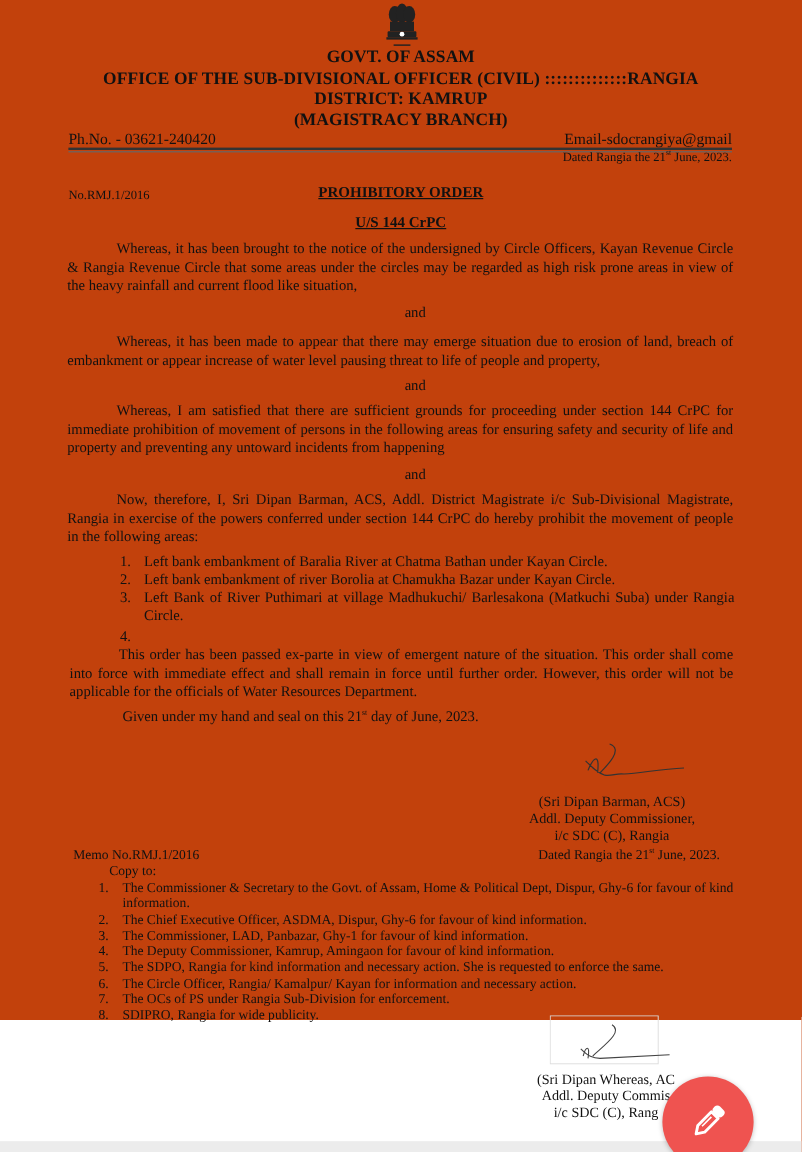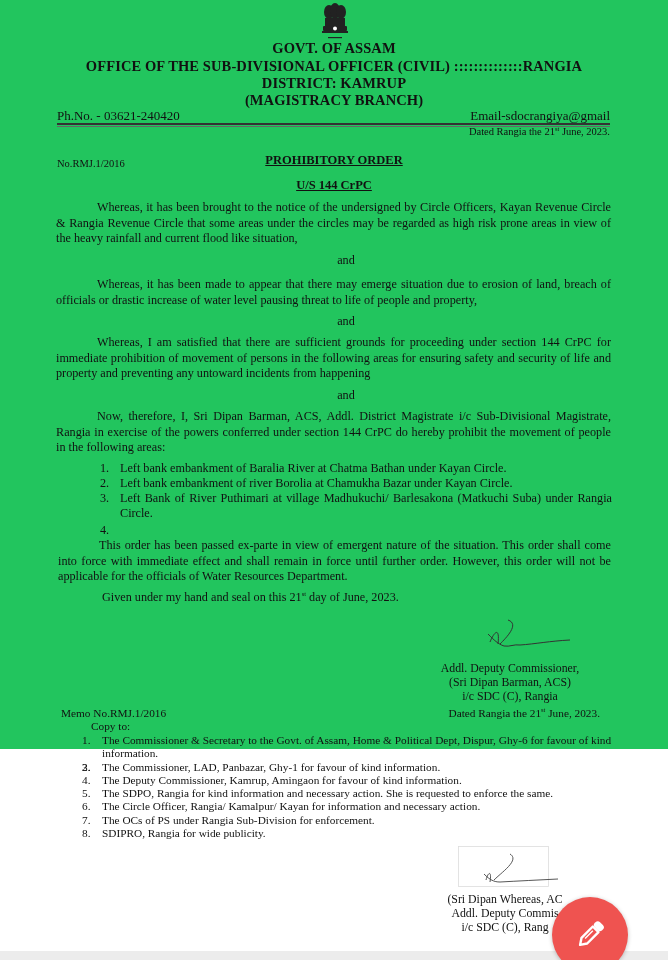--- a/index.html
+++ b/index.html
@@ -1,21 +1,21 @@
 <!DOCTYPE html>
 <html><head>
 <meta charset="utf-8">
 <style>
   html, body { margin: 0; padding: 0; }
   body {
     width: 668px; height: 960px; overflow: hidden; position: relative;
     background: #ffffff; color: #111;
     font-family: "Liberation Serif", "DejaVu Serif", serif;
   }
-  .page { position: absolute; left: 0; top: 0; width: 668px; height: 749px; background: #22c55e; }
+  .page { position: absolute; left: 0; top: 0; width: 668px; height: 850px; background: #c2410c; }
   .abs { position: absolute; }
   .emblem { left: 317px; top: 2px; width: 36px; height: 44px; }
   .hdr { left: 0; width: 668px; text-align: center; font-weight: bold; font-size: 14.5px; line-height: 17px; letter-spacing: 0.1px; }
   .hdr1 { top: 40px; }
   .hdr2 { top: 58px; }
   .hdr3 { top: 75px; }
   .hdr4 { top: 92px; }
   .ph { left: 57px; top: 108px; font-size: 13px; }
   .email { right: 58px; top: 108px; font-size: 13px; }
   .rule1 { left: 57px; width: 553px; top: 123px; height: 1.5px; background: #333; }
@@ -74,52 +74,52 @@
   <div class="abs rule1"></div>
   <div class="abs rule2"></div>
   <div class="abs refno">No.RMJ.1/2016</div>
   <div class="abs refdate"><span>Dated Rangia the 21</span><sup>st</sup><span> June, 2023.</span></div>
 
   <div class="abs title t1">PROHIBITORY ORDER</div>
   <div class="abs title t2">U/S 144 CrPC</div>
 
   <div class="abs para" style="top:200px">Whereas, it has been brought to the notice of the undersigned by Circle Officers, Kayan Revenue Circle &amp; Rangia Revenue Circle that some areas under the circles may be regarded as high risk prone areas in view of the heavy rainfall and current flood like situation,</div>
   <div class="abs and" style="top:253px">and</div>
-  <div class="abs para" style="top:277px">Whereas, it has been made to appear that there may emerge situation due to erosion of land, breach of officials or drastic increase of water level pausing threat to life of people and property,</div>
+  <div class="abs para" style="top:277px">Whereas, it has been made to appear that there may emerge situation due to erosion of land, breach of embankment or appear increase of water level pausing threat to life of people and property,</div>
   <div class="abs and" style="top:314px">and</div>
   <div class="abs para" style="top:335px">Whereas, I am satisfied that there are sufficient grounds for proceeding under section 144 CrPC for immediate prohibition of movement of persons in the following areas for ensuring safety and security of life and property and preventing any untoward incidents from happening</div>
   <div class="abs and" style="top:388px">and</div>
   <div class="abs para" style="top:409px">Now, therefore, I, Sri Dipan Barman, ACS, Addl. District Magistrate i/c Sub-Divisional Magistrate, Rangia in exercise of the powers conferred under section 144 CrPC do hereby prohibit the movement of people in the following areas:</div>
 
   <ul class="abs olist" style="top:461px">
     <li><span class="num">1.</span><span>Left bank embankment of Baralia River at Chatma Bathan under Kayan Circle.</span></li>
     <li><span class="num">2.</span><span>Left bank embankment of river Borolia at Chamukha Bazar under Kayan Circle.</span></li>
     <li><span class="num">3.</span><span>Left Bank of River Puthimari at village Madhukuchi/ Barlesakona (Matkuchi Suba) under Rangia Circle.</span></li>
     <li style="margin-top:2px"><span class="num">4.</span></li>
   </ul>
 
   <div class="abs para" style="top:538px; left:58px; width:553px;">This order has been passed ex-parte in view of emergent nature of the situation. This order shall come into force with immediate effect and shall remain in force until further order. However, this order will not be applicable for the officials of Water Resources Department.</div>
   <div class="abs given"><span>Given under my hand and seal on this 21</span><sup>st</sup><span> day of June, 2023.</span></div>
 
   <svg class="abs" style="left:480px; top:614px; width:100px; height:40px" viewBox="0 0 100 40">
     <path d="M10 28 C 14 18, 20 12, 18 30 M 8 20 C 14 26, 18 30, 24 32 C 30 33, 34 30, 40 31 C 55 30, 70 27, 90 26 M 28 6 C 40 10, 26 24, 20 30" fill="none" stroke="#333" stroke-width="1"></path>
   </svg>
   <div class="abs sig" style="left:410px; width:200px; top:661px">
+    <div>(Sri Dipan Barman, ACS)</div>
     <div>Addl. Deputy Commissioner,</div>
-    <div>(Sri Dipan Barman, ACS)</div>
     <div>i/c SDC (C), Rangia</div>
   </div>
 
   <div class="abs memo">Memo No.RMJ.1/2016</div>
   <div class="abs memodate"><span>Dated Rangia the 21</span><sup>st</sup><span> June, 2023.</span></div>
   <div class="abs copyto">Copy to:</div>
 
   <ul class="abs clist">
     <li><span class="num">1.</span><span>The Commissioner &amp; Secretary to the Govt. of Assam, Home &amp; Political Dept, Dispur, Ghy-6 for favour of kind information.</span></li>
-    <li><span class="num">2.</span></li>
+    <li><span class="num">2.</span><span>The Chief Executive Officer, ASDMA, Dispur, Ghy-6 for favour of kind information.</span></li>
     <li><span class="num">3.</span><span>The Commissioner, LAD, Panbazar, Ghy-1 for favour of kind information.</span></li>
     <li><span class="num">4.</span><span>The Deputy Commissioner, Kamrup, Amingaon for favour of kind information.</span></li>
     <li><span class="num">5.</span><span>The SDPO, Rangia for kind information and necessary action. She is requested to enforce the same.</span></li>
     <li><span class="num">6.</span><span>The Circle Officer, Rangia/ Kamalpur/ Kayan for information and necessary action.</span></li>
     <li><span class="num">7.</span><span>The OCs of PS under Rangia Sub-Division for enforcement.</span></li>
     <li><span class="num">8.</span><span>SDIPRO, Rangia for wide publicity.</span></li>
   </ul>
 
   <svg class="abs" style="left:458px; top:846px; width:120px; height:44px" viewBox="0 0 120 44">
     <rect x="0.5" y="0.5" width="90" height="40" fill="none" stroke="#ddd" stroke-width="0.8"></rect>

